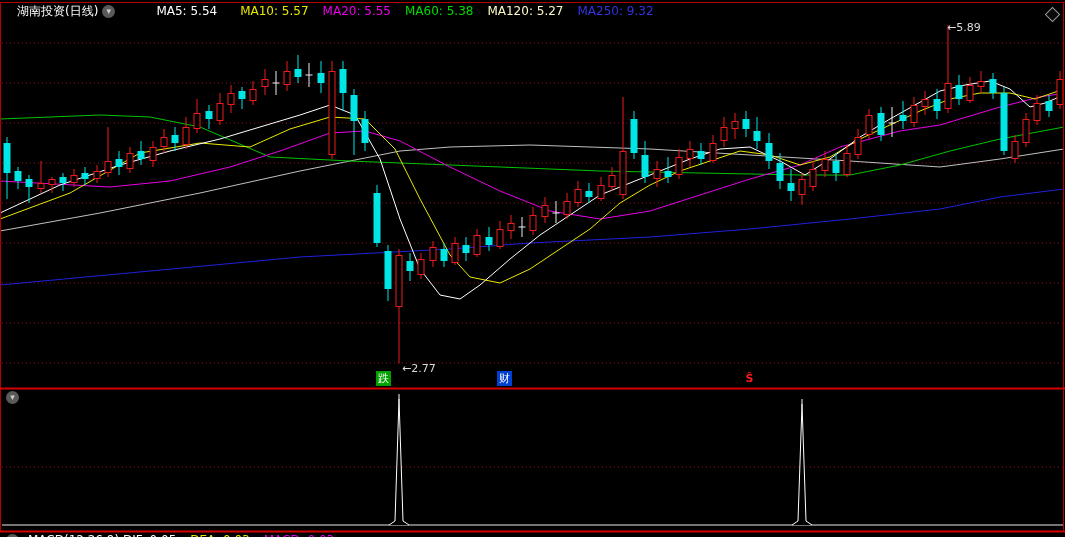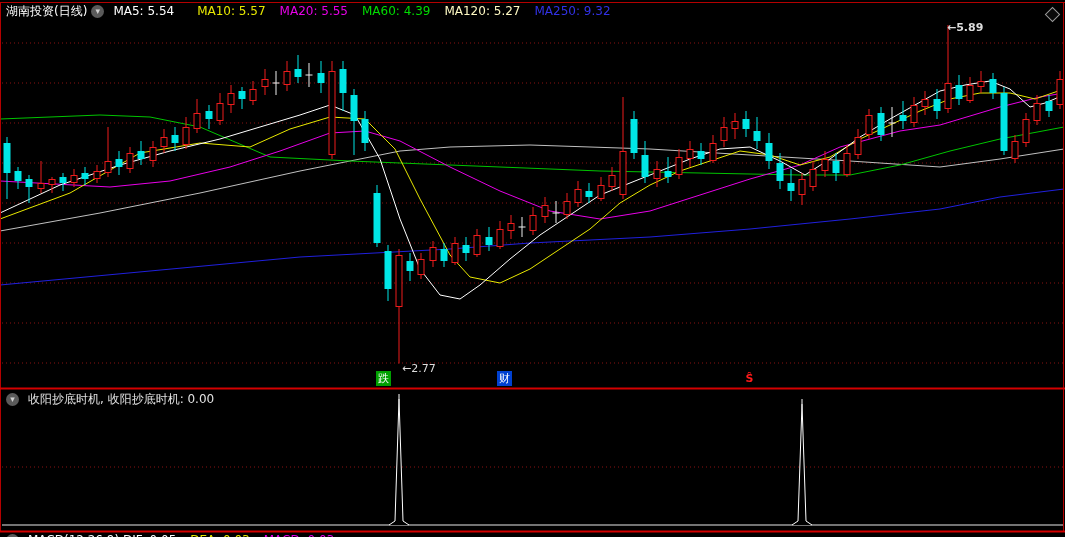--- a/index.html
+++ b/index.html
@@ -1,19 +1,19 @@
 <!DOCTYPE html>
 <html><head>
 <meta charset="utf-8">
 <style>
   html,body{margin:0;padding:0;background:#000;}
   #app{position:relative;width:1065px;height:537px;background:#000;overflow:hidden;
        font-family:"DejaVu Sans","Liberation Sans",sans-serif;}
   #chart-svg{position:absolute;left:0;top:0;z-index:1;}
-  .titlebar{position:absolute;left:6px;top:3px;height:16px;z-index:3;display:flex;align-items:center;
+  .titlebar{position:absolute;left:17px;top:3px;height:16px;z-index:3;display:flex;align-items:center;
             font-size:12px;white-space:nowrap;color:#fff;}
   .titlebar .lbl{margin-right:14px;}
   .circle-icon{display:inline-block;width:13px;height:13px;border-radius:50%;background:#5a5a5a;
                color:#cfcfcf;font-size:9px;line-height:12px;text-align:center;margin-right:9px;}
   .sub-row{position:absolute;left:6px;z-index:3;display:flex;align-items:center;font-size:12px;
            color:#e0e0e0;white-space:nowrap;}
   #indicator-row{top:391px;}
   #bottom-row{top:533px;}
   .diamond{position:absolute;left:1047px;top:9px;width:9px;height:9px;border:1px solid #9a9a9a;
            transform:rotate(45deg);background:#0a0a0a;z-index:3;}
@@ -255,40 +255,39 @@
         <line x1="0.5" x2="0.5" y1="2" y2="531" stroke="#b40000" stroke-width="1"></line>
         <line x1="1063.5" x2="1063.5" y1="2" y2="531" stroke="#b40000" stroke-width="1"></line>
         <line x1="0" x2="1065" y1="388.5" y2="388.5" stroke="#d40000" stroke-width="2"></line>
         <line x1="0" x2="1065" y1="531.5" y2="531.5" stroke="#d40000" stroke-width="2"></line>
       </g>
     </svg>
 
   <div class="titlebar">
     <span class="lbl" style="margin-right:4px;">湖南投资(日线)</span>
     <span class="circle-icon">▾</span>
-    <span class="lbl" style="color: rgb(255, 255, 255);">MA5: 5.54</span>
+    <span class="lbl" style="color: rgb(255, 255, 255); margin-left: 32px;">MA5: 5.54</span>
     <span class="lbl" style="color: rgb(232, 232, 0); margin-left: 9px;">MA10: 5.57</span>
     <span class="lbl" style="color: rgb(232, 0, 232);">MA20: 5.55</span>
-    <span class="lbl" style="color: rgb(0, 220, 0);">MA60: 4.39</span>
+    <span class="lbl" style="color: rgb(0, 220, 0);">MA60: 5.38</span>
     <span class="lbl" style="color: #fef9c3;">MA120: 5.27</span>
     <span class="lbl" style="color: rgb(50, 50, 230);">MA250: 9.32</span>
   </div>
 
   <div class="diamond"></div>
 
   <div id="indicator-row" class="sub-row">
     <span class="circle-icon">▾</span>
-    <span>收阳抄底时机, 收阳抄底时机: 0.00</span>
   </div>
 
   <div id="bottom-row" class="sub-row">
     <span class="circle-icon">▾</span>
     <span class="w">MACD(12,26,9) DIF: 0.05</span>
     <span class="y">DEA: 0.03</span>
     <span class="m">MACD: 0.03</span>
   </div>
 
-<div class="annotation" style="left: 947px; top: 21px; color: rgb(220, 220, 220); font-weight: bold;">←5.89</div>
+<div class="annotation" style="left: 947px; top: 21px; color: rgb(220, 220, 220);">←5.89</div>
     <div class="annotation" style="left: 402px; top: 362px; color: rgb(220, 220, 220);">←2.77</div>
     <div class="marker" style="left: 376px; top: 371px; color: rgb(255, 255, 255); background: rgb(0, 160, 0);">跌</div>
     <div class="marker" style="left: 497px; top: 371px; color: rgb(255, 255, 255); background: rgb(0, 64, 208);">财</div>
     <div class="marker" style="left: 742px; top: 371px; color: rgb(255, 26, 26); font-weight: bold;">Ŝ</div>
   </div>
 
 </body></html>

